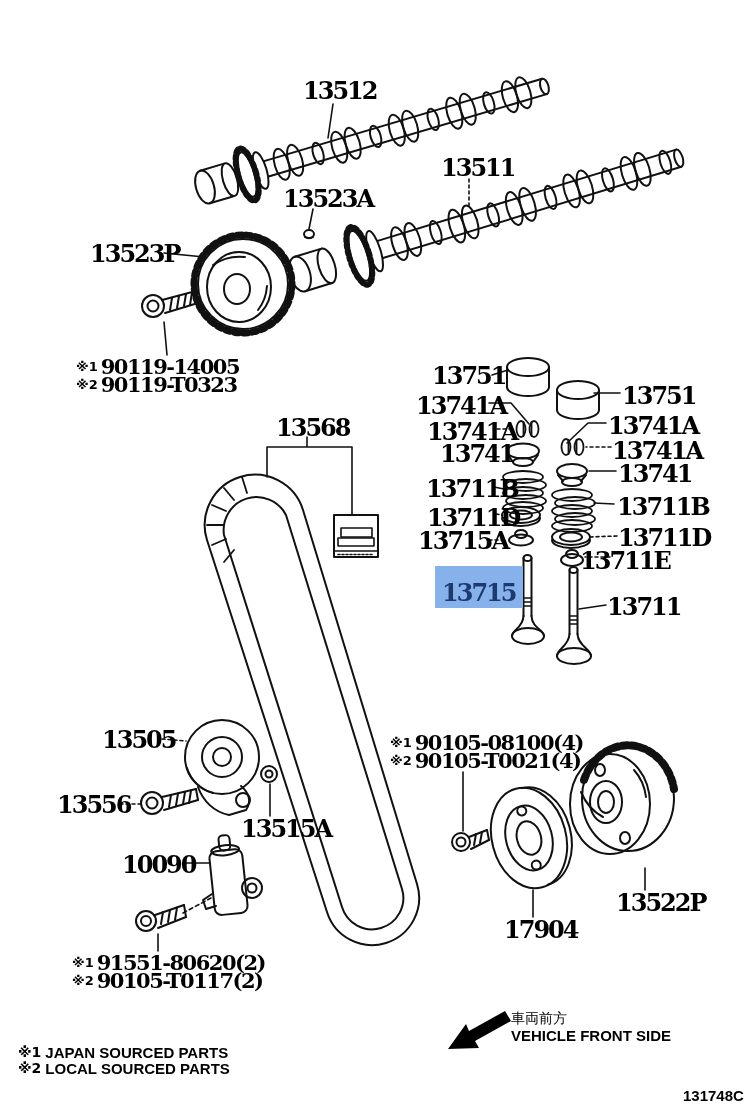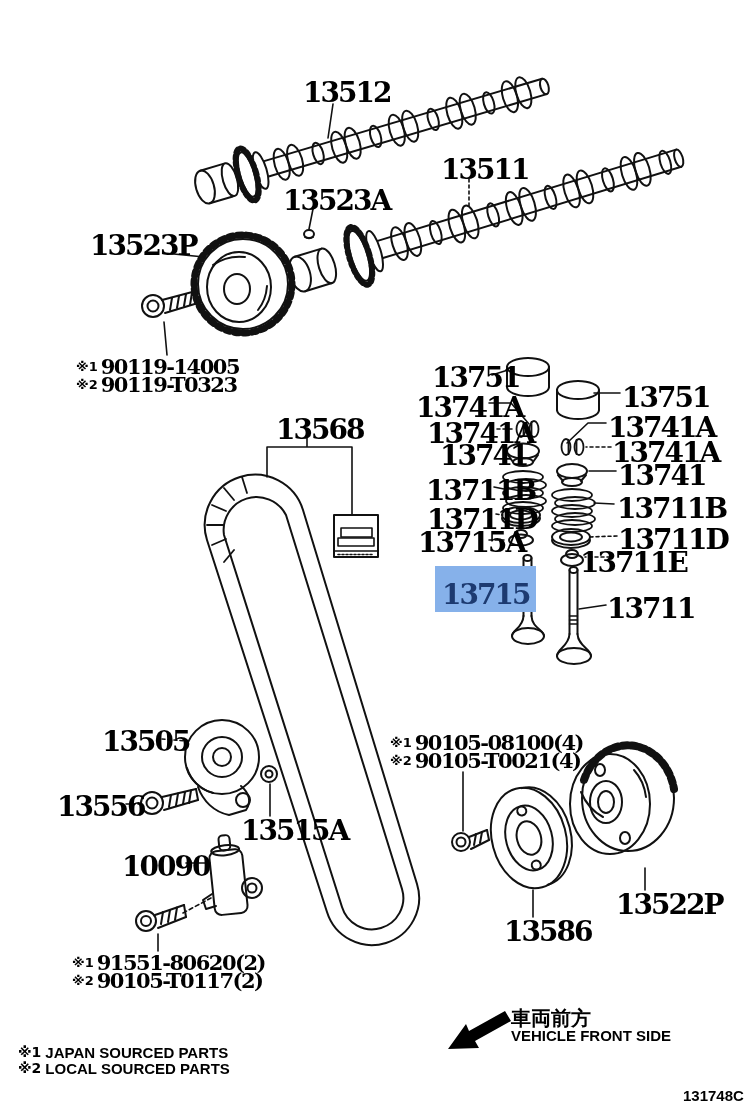--- a/index.html
+++ b/index.html
@@ -1,31 +1,31 @@
 <!DOCTYPE html>
 <html style="--hl-bg: #86b1ea; --hl-fg: #1d3a70;"><head>
 <meta charset="utf-8">
 <style>
   html,body{margin:0;padding:0;background:#fff;}
   #stage{position:relative;width:756px;height:1108px;background:#fff;overflow:hidden;
          font-family:"DejaVu Serif",serif;}
   #art{position:absolute;left:0;top:0;z-index:0;}
   .plabel{position:absolute;z-index:2;font-family:"DejaVu Serif",serif;font-weight:bold;
-          font-size:28px;letter-spacing:-2px;color:#000;line-height:1;white-space:nowrap;}
+          font-size:24px;letter-spacing:-2px;color:#000;line-height:1;white-space:nowrap;}
   .hl{background:var(--hl-bg,#86b1ea);color:var(--hl-fg,#1d3a70);padding:15px 7px 3px;}
   .note{position:absolute;z-index:2;white-space:nowrap;}
   .nrow{display:flex;align-items:center;height:18px;}
   .pre{font-family:"DejaVu Sans",sans-serif;font-weight:bold;font-size:13px;margin-right:3px;}
   .num{font-family:"DejaVu Serif",serif;font-weight:bold;font-size:21px;letter-spacing:-1.5px;line-height:1;}
   .legend{position:absolute;z-index:2;}
   .lrow{display:flex;align-items:center;height:16px;font-family:"Liberation Sans",sans-serif;
         font-weight:bold;font-size:15px;letter-spacing:0;color:#000;}
   .lrow .pre2{font-family:"DejaVu Sans",sans-serif;font-size:14px;margin-right:4px;}
   .front{position:absolute;z-index:2;}
-  .front .jp{font-family:"DejaVu Sans",sans-serif;font-weight:bold;font-size:20px;line-height:17px;}
+  .front .jp{font-family:"DejaVu Sans",sans-serif;font-weight:normal;font-size:14px;line-height:17px;}
   .front .en{font-family:"Liberation Sans",sans-serif;font-weight:bold;font-size:15px;line-height:17px;}
   .code{position:absolute;z-index:2;font-family:"Liberation Sans",sans-serif;font-weight:bold;
         font-size:15px;color:#000;}
 </style>
 </head>
 <body>
 
 <div id="stage">
 
 <svg id="art" width="756" height="1108" viewBox="0 0 756 1108">
@@ -339,21 +339,21 @@
       </g>
     </g>
 
     <path fill="#000" stroke="none" d="M 505,1011 L 469,1031 L 466,1024 L 448,1049 L 479,1048 L 475,1041 L 511,1021 Z"></path>
   </g>
 </svg>
 
 <div class="plabel" style="left:303px;top:79px">13512</div>
 <div class="plabel" style="left:441px;top:156px">13511</div>
 <div class="plabel" style="left:283px;top:187px">13523A</div>
-<div class="plabel" style="left:90px;top:232px">13523P</div>
+<div class="plabel" style="left:90px;top:242px">13523P</div>
 <div class="plabel" style="left:276px;top:416px">13568</div>
 
 <div class="plabel" style="left:432px;top:364px">13751</div>
 <div class="plabel" style="left:622px;top:384px">13751</div>
 <div class="plabel" style="left:416px;top:394px">13741A</div>
 <div class="plabel" style="left:427px;top:420px">13741A</div>
 <div class="plabel" style="left:608px;top:414px">13741A</div>
 <div class="plabel" style="left:612px;top:439px">13741A</div>
 <div class="plabel" style="left:440px;top:442px">13741</div>
 <div class="plabel" style="left:618px;top:462px">13741</div>
@@ -363,21 +363,21 @@
 <div class="plabel" style="left:618px;top:526px">13711D</div>
 <div class="plabel" style="left:418px;top:529px">13715A</div>
 <div class="plabel" style="left:580px;top:549px">13711E</div>
 <div class="plabel hl" style="left:435px;top:566px">13715</div>
 <div class="plabel" style="left:607px;top:595px">13711</div>
 
 <div class="plabel" style="left:102px;top:728px">13505</div>
 <div class="plabel" style="left:57px;top:793px">13556</div>
 <div class="plabel" style="left:241px;top:817px">13515A</div>
 <div class="plabel" style="left:122px;top:853px">10090</div>
-<div class="plabel" style="left:504px;top:918px">13586</div>
+<div class="plabel" style="left:504px;top:918px">17904</div>
 <div class="plabel" style="left:616px;top:891px">13522P</div>
 
 <div class="note" style="left:76px;top:357px">
   <div class="nrow">
     <span class="pre">※1</span>
     <span class="num">90119-14005</span>
   </div>
   <div class="nrow">
     <span class="pre">※2</span>
     <span class="num">90119-T0323</span>

